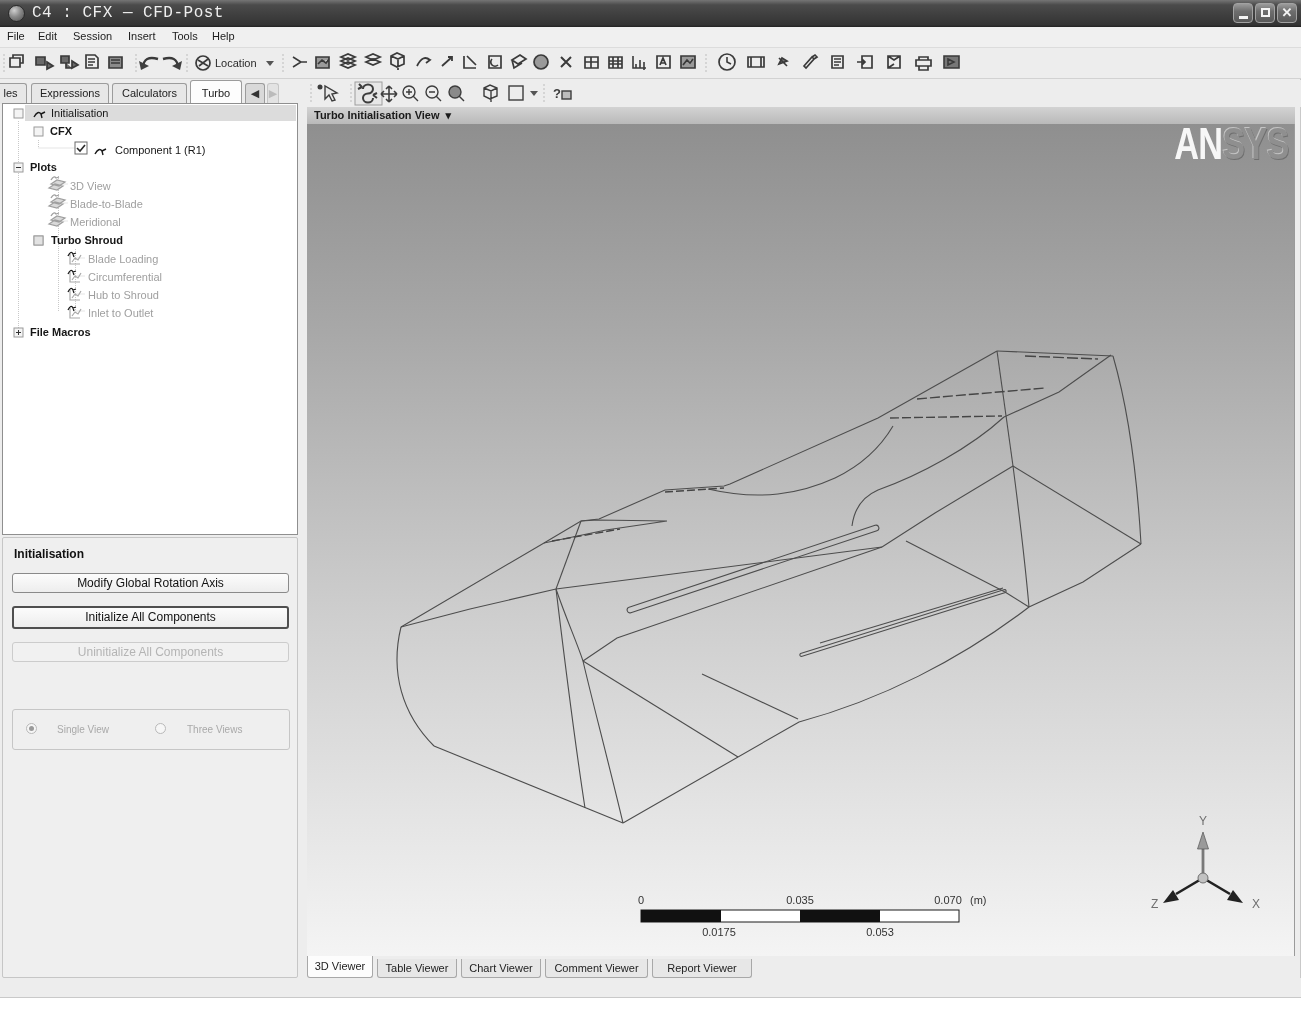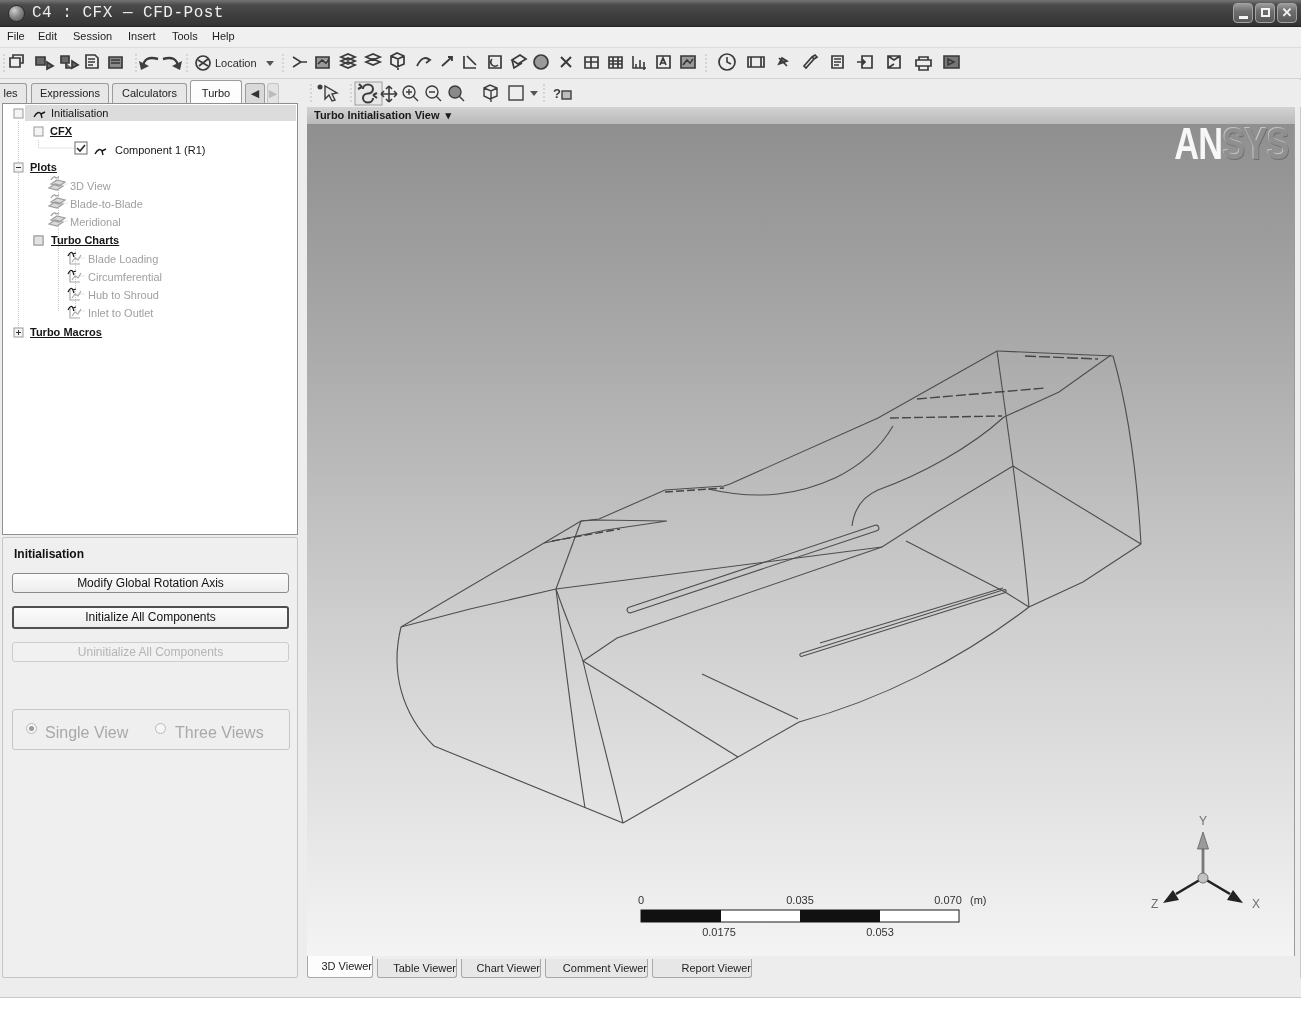--- a/index.html
+++ b/index.html
@@ -19,38 +19,38 @@
   .mi { position:absolute; top:3px; }
   
   #toolbar { position:absolute; left:0; top:48px; width:1301px; height:31px; background:#ededed; border-bottom:1px solid #d2d2d2; }
   
   #tabbar { position:absolute; left:0; top:80px; width:300px; height:24px; }
   .tab { position:absolute; top:3px; height:21px; background:#e7e7e7; border:1px solid #9c9c9c; border-bottom:none; border-radius:3px 3px 0 0; font-size:11px; color:#222; text-align:center; line-height:19px; }
   .tab.active { top:0; height:24px; background:#fdfdfd; line-height:24px; }
   #treebox { position:absolute; left:2px; top:103px; width:296px; height:432px; background:#fff; border:1px solid #8f8f8f; }
   .trow { position:absolute; left:0; height:15px; font-size:11px; color:#161616; white-space:nowrap; }
   .dim { color:#9f9f9f; }
-  .b { font-weight:bold;text-decoration:underline; }
+  .b { font-weight:bold; }
   #bottompanel { position:absolute; left:2px; top:537px; width:296px; height:441px; background:#efefef; border:1px solid #c6c6c6; border-radius:2px; }
   .btn { position:absolute; left:9px; width:277px; background:linear-gradient(180deg,#fcfcfc,#ededed); border:1px solid #8a8a8a; border-radius:3px; font-size:12px; color:#111; text-align:center; }
   .btn.def { border:2px solid #4f4f4f; }
   .btn.dis { color:#b4b4b4; border:1px solid #cccccc; background:#f1f1f1; }
   #groupbox { position:absolute; left:9px; top:171px; width:278px; height:41px; border:1px solid #c6c6c6; border-radius:3px; }
   .radio { position:absolute; width:11px; height:11px; border:1px solid #b9b9b9; border-radius:50%; background:#f6f6f6; }
-  .rlabel { position:absolute; font-size:16px; color:#a9a9a9; }
+  .rlabel { position:absolute; font-size:10px; color:#a9a9a9;margin-left:12px; }
   
   #vtoolbar { position:absolute; left:301px; top:80px; width:1000px; height:27px; background:#ededed; }
   #vheader { position:absolute; left:307px; top:107px; width:988px; height:17px; background:linear-gradient(180deg,#d3d3d3,#b9b9b9); font-size:11px; font-weight:bold; color:#1a1a1a; }
   #viewport { position:absolute; left:307px; top:124px; width:988px; height:832px;
     background:linear-gradient(180deg,#8f8f8f 0%,#a8a8a8 25%,#cfcfcf 60%,#f4f4f4 100%); border-right:1px solid #9a9a9a; }
   #logo { position:absolute; right:5px; top:-5px; font-size:44px; font-weight:bold; letter-spacing:-1px; transform:scaleX(0.78); transform-origin:100% 50%; }
   #logo .an { color:#f7f7f7; }
   #logo .sys { color:#8f8f8f; text-shadow:-1px -1px 0 #c4c4c4, 1px 1px 0 #6f6f6f; }
   
-  .btab { position:absolute; top:959px; height:19px; background:#e7e7e7; border:1px solid #a8a8a8; border-top:none; border-radius:0 0 3px 3px; font-size:11px; color:#222; text-align:right; line-height:18px; }
+  .btab { position:absolute; top:959px; height:19px; background:#e7e7e7; border:1px solid #a8a8a8; border-top:none; border-radius:0 0 3px 3px; font-size:11px; color:#222; text-align:center; line-height:18px; }
   .btab.active { top:956px; height:22px; background:#fdfdfd; line-height:21px; }
   #statusbar { position:absolute; left:0; top:978px; width:1301px; height:19px; background:#ededed; }
 </style>
 </head>
 <body>
 <div id="win">
   <div id="titlebar">
     <div id="titleicon"></div>
     <div id="titletext">C4 : CFX — CFD-Post</div>
     <div class="winbtn" style="left:1233px;">
@@ -196,26 +196,26 @@
 
       <rect x="31" y="132" width="9" height="9" fill="#e2e2e2" stroke="#9a9a9a"></rect>
     </svg>
     <div class="trow" style="left:48px; top:3px;">Initialisation</div>
     <div class="trow b" style="left:47px; top:21px;">CFX</div>
     <div class="trow" style="left:112px; top:40px;">Component 1 (R1)</div>
     <div class="trow b" style="left:27px; top:57px;">Plots</div>
     <div class="trow dim" style="left:67px; top:76px;">3D View</div>
     <div class="trow dim" style="left:67px; top:94px;">Blade-to-Blade</div>
     <div class="trow dim" style="left:67px; top:112px;">Meridional</div>
-    <div class="trow b" style="left:48px; top:130px;">Turbo Charts</div>
+    <div class="trow b" style="left:48px; top:130px;">Turbo Shroud</div>
     <div class="trow dim" style="left:85px; top:149px;">Blade Loading</div>
     <div class="trow dim" style="left:85px; top:167px;">Circumferential</div>
     <div class="trow dim" style="left:85px; top:185px;text-align:right;">Hub to Shroud</div>
     <div class="trow dim" style="left:85px; top:203px;">Inlet to Outlet</div>
-    <div class="trow b" style="left:27px; top:222px;">Turbo Macros</div>
+    <div class="trow b" style="left:27px; top:222px;">File Macros</div>
   </div>
   <div id="bottompanel">
     <div style="position:absolute; left:11px; top:9px; font-size:12px; font-weight:bold; color:#111;">Initialisation</div>
     <div class="btn" style="top:35px; height:20px; line-height:18px;">Modify Global Rotation Axis</div>
     <div class="btn def" style="top:68px; height:23px; line-height:19px;">Initialize All Components</div>
     <div class="btn dis" style="top:104px; height:20px; line-height:18px;">Uninitialize All Components</div>
     <div id="groupbox">
       <div class="radio" style="left:13px; top:13px;"></div>
       <div style="position:absolute; left:16px; top:16px; width:5px; height:5px; border-radius:50%; background:#9a9a9a;"></div>
       <div class="rlabel" style="left:32px; top:14px;">Single View</div>

